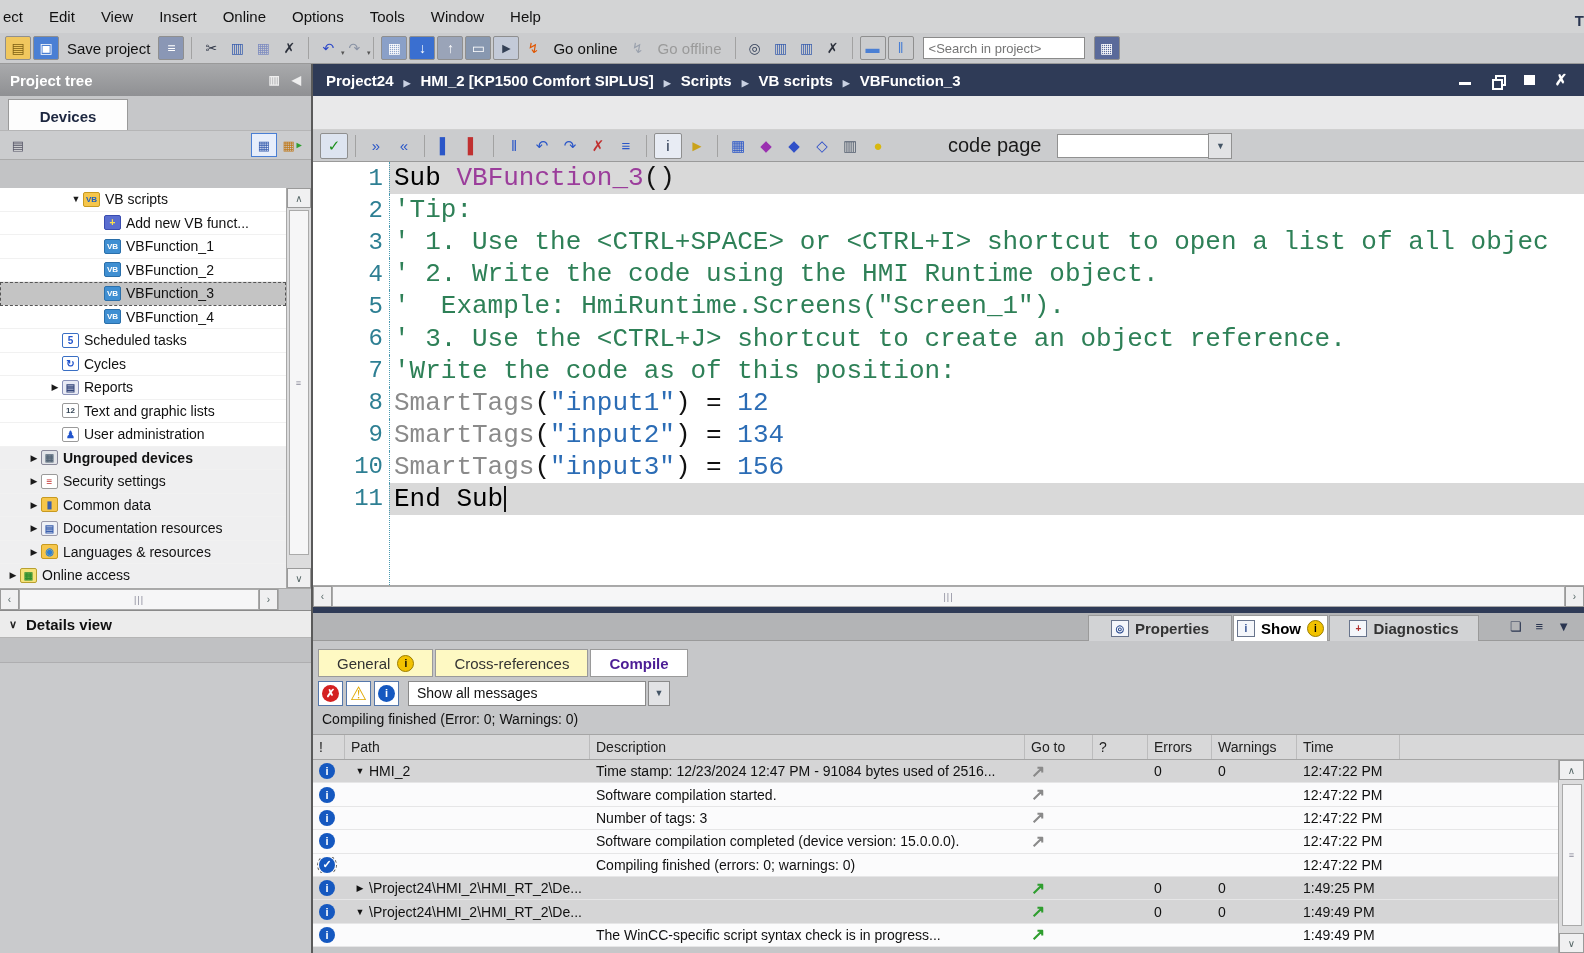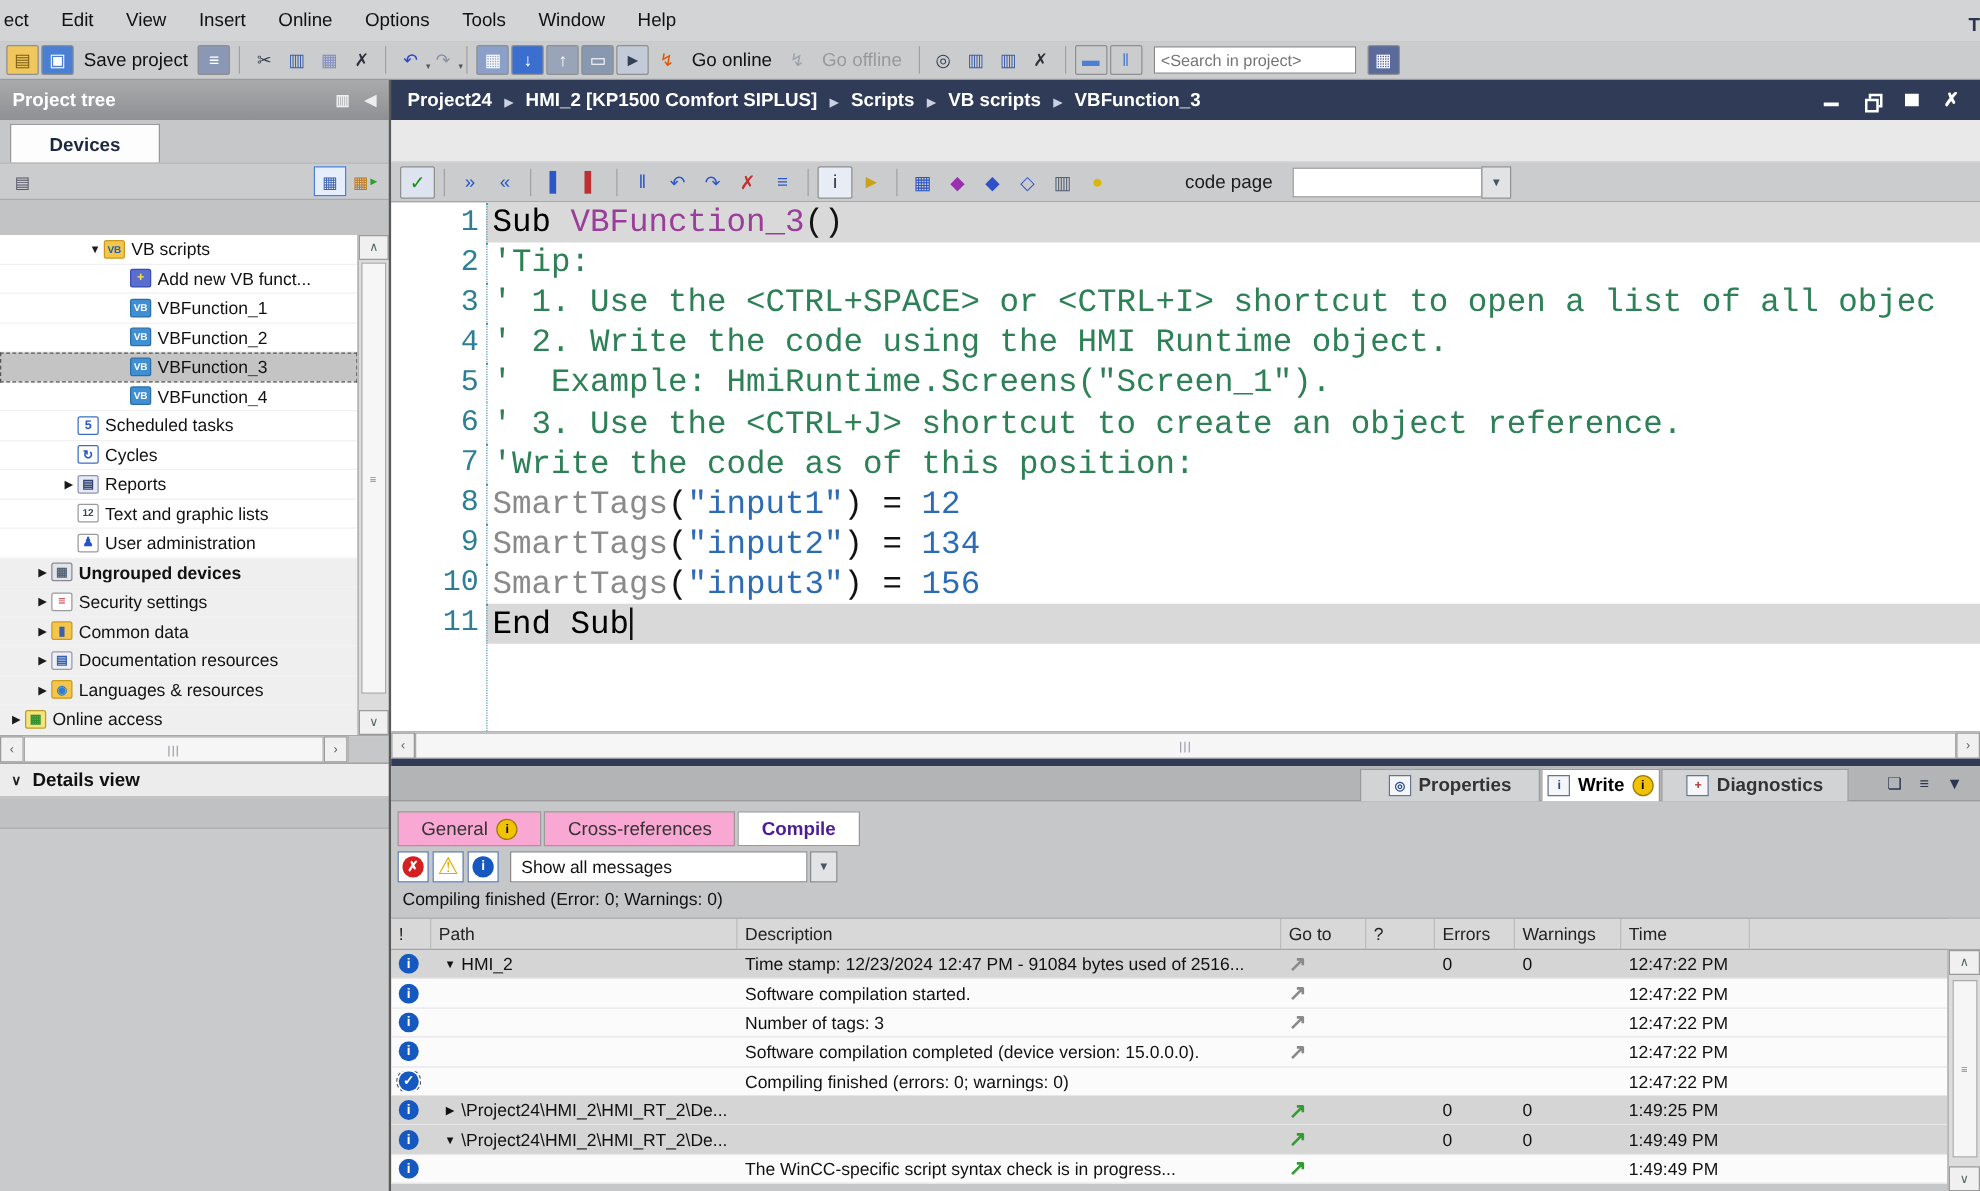--- a/index.html
+++ b/index.html
@@ -89,21 +89,21 @@
   #dv-name .colsep{position:absolute;left:253px;top:2px;bottom:2px;width:1px;background:#b8b8b8;}
   #left-border{left:311px;top:64px;width:2px;height:889px;background:#5a5a5a;}
   
   #ed-gap{left:313px;top:96px;width:1271px;height:34px;background:#e9e9ea;border-bottom:1px solid #d0d0d0;box-sizing:border-box;}
   #ed-toolbar{left:313px;top:130px;width:1271px;height:32px;background:#cbccce;border-bottom:1px solid #9a9a9a;
               display:flex;align-items:center;padding-left:6px;box-sizing:border-box;}
   .eic{width:26px;height:24px;display:inline-flex;align-items:center;justify-content:center;
        font-size:15px;margin:0 1px;flex:none;border-radius:2px;}
   .eic.boxed{border:1px solid #8f8f8f;}
   .esep{width:1px;height:22px;background:#a2a2a2;margin:0 6px;flex:none;}
-  #cp-label{margin-left:56px;font-size:15px;color:#1a1a1a;}
+  #cp-label{margin-left:56px;font-size:20px;color:#1a1a1a;}
   #cp-dd{width:150px;height:22px;background:#fff;border:1px solid #919191;margin-left:16px;}
   #cp-arrow{width:22px;height:24px;border:1px solid #919191;background:#e2e3e5;display:flex;
             align-items:center;justify-content:center;color:#456;font-size:9px;margin-left:-1px;}
   #code{left:313px;top:162px;width:1271px;height:423px;background:#fff;overflow:hidden;
         font-family:"Liberation Mono","DejaVu Sans Mono",monospace;font-size:26px;}
   .cline{display:flex;height:32.1px;align-items:center;}
   .lnum{width:70px;text-align:right;padding-right:6px;color:#2e7f93;font-size:24px;flex:none;
         font-family:"Liberation Mono","DejaVu Sans Mono",monospace;}
   .lcode{flex:1;height:100%;display:flex;align-items:center;border-left:1px dotted #4a9ab0;
          padding-left:4px;white-space:pre;overflow:hidden;}
@@ -123,21 +123,21 @@
         font-weight:bold;font-size:15px;color:#333;background:#d2d3d5;border:1px solid #9a9a9a;
         border-bottom:none;gap:6px;box-sizing:border-box;}
   .btab.active{background:#fff;color:#000;}
   .mini-ic{width:16px;height:15px;border:1px solid #68748c;background:#f4f6fa;display:inline-flex;
            align-items:center;justify-content:center;font-size:10px;font-weight:bold;color:#2a4a8f;}
   .badge{width:15px;height:15px;border-radius:50%;background:#f2c200;border:1px solid #9a7d00;
          color:#000;font-size:10px;font-weight:bold;display:inline-flex;align-items:center;justify-content:center;}
   #bp-controls{position:absolute;right:14px;top:6px;display:flex;gap:14px;color:#2a3550;font-size:13px;}
   #bp-subtabs{position:absolute;left:5px;top:36px;height:28px;display:flex;}
   .stab{height:28px;display:flex;align-items:center;justify-content:center;gap:7px;font-size:15px;
-        color:#333;background:#f9a8d4;border:1px solid #9a9a9a;margin-right:2px;padding:0 18px;box-sizing:border-box;}
+        color:#333;background:#fef9c3;border:1px solid #9a9a9a;margin-right:2px;padding:0 18px;box-sizing:border-box;}
   .stab.active{background:#fff;font-weight:bold;color:#4c1d95;}
   #bp-filter{position:absolute;left:5px;top:67px;height:26px;display:flex;align-items:center;gap:3px;}
   .fic{width:25px;height:25px;background:#fff;border:1px solid #5577aa;display:flex;align-items:center;
        justify-content:center;box-sizing:border-box;}
   .circ{width:17px;height:17px;border-radius:50%;display:flex;align-items:center;justify-content:center;
         color:#fff;font-size:11px;font-weight:bold;}
   .circ.red{background:#d42020;} .circ.blue{background:#1558c0;}
   .warn-g{color:#e0a800;font-size:19px;line-height:1;}
   #filter-dd{width:238px;height:25px;background:#fff;border:1px solid #8a8a8a;font-size:14px;
              display:flex;align-items:center;padding-left:8px;box-sizing:border-box;margin-left:6px;}
@@ -457,21 +457,21 @@
   <div id="dark-strip" class="abs"></div>
 
   <div id="bp" class="abs">
     <div id="bp-tabs">
       <div class="btab" style="left:775px;width:144px;">
         <span class="mini-ic">◎</span>
         <span>Properties</span>
       </div>
       <div class="btab active" style="left:920px;width:95px;">
         <span class="mini-ic">i</span>
-        <span>Write</span>
+        <span>Show</span>
         <span class="badge">i</span>
       </div>
       <div class="btab" style="left:1016px;width:150px;">
         <span class="mini-ic" style="color:#b03030;">+</span>
         <span>Diagnostics</span>
       </div>
       <div id="bp-controls">
         <span>❏</span>
         <span>≡</span>
         <span>▼</span>

